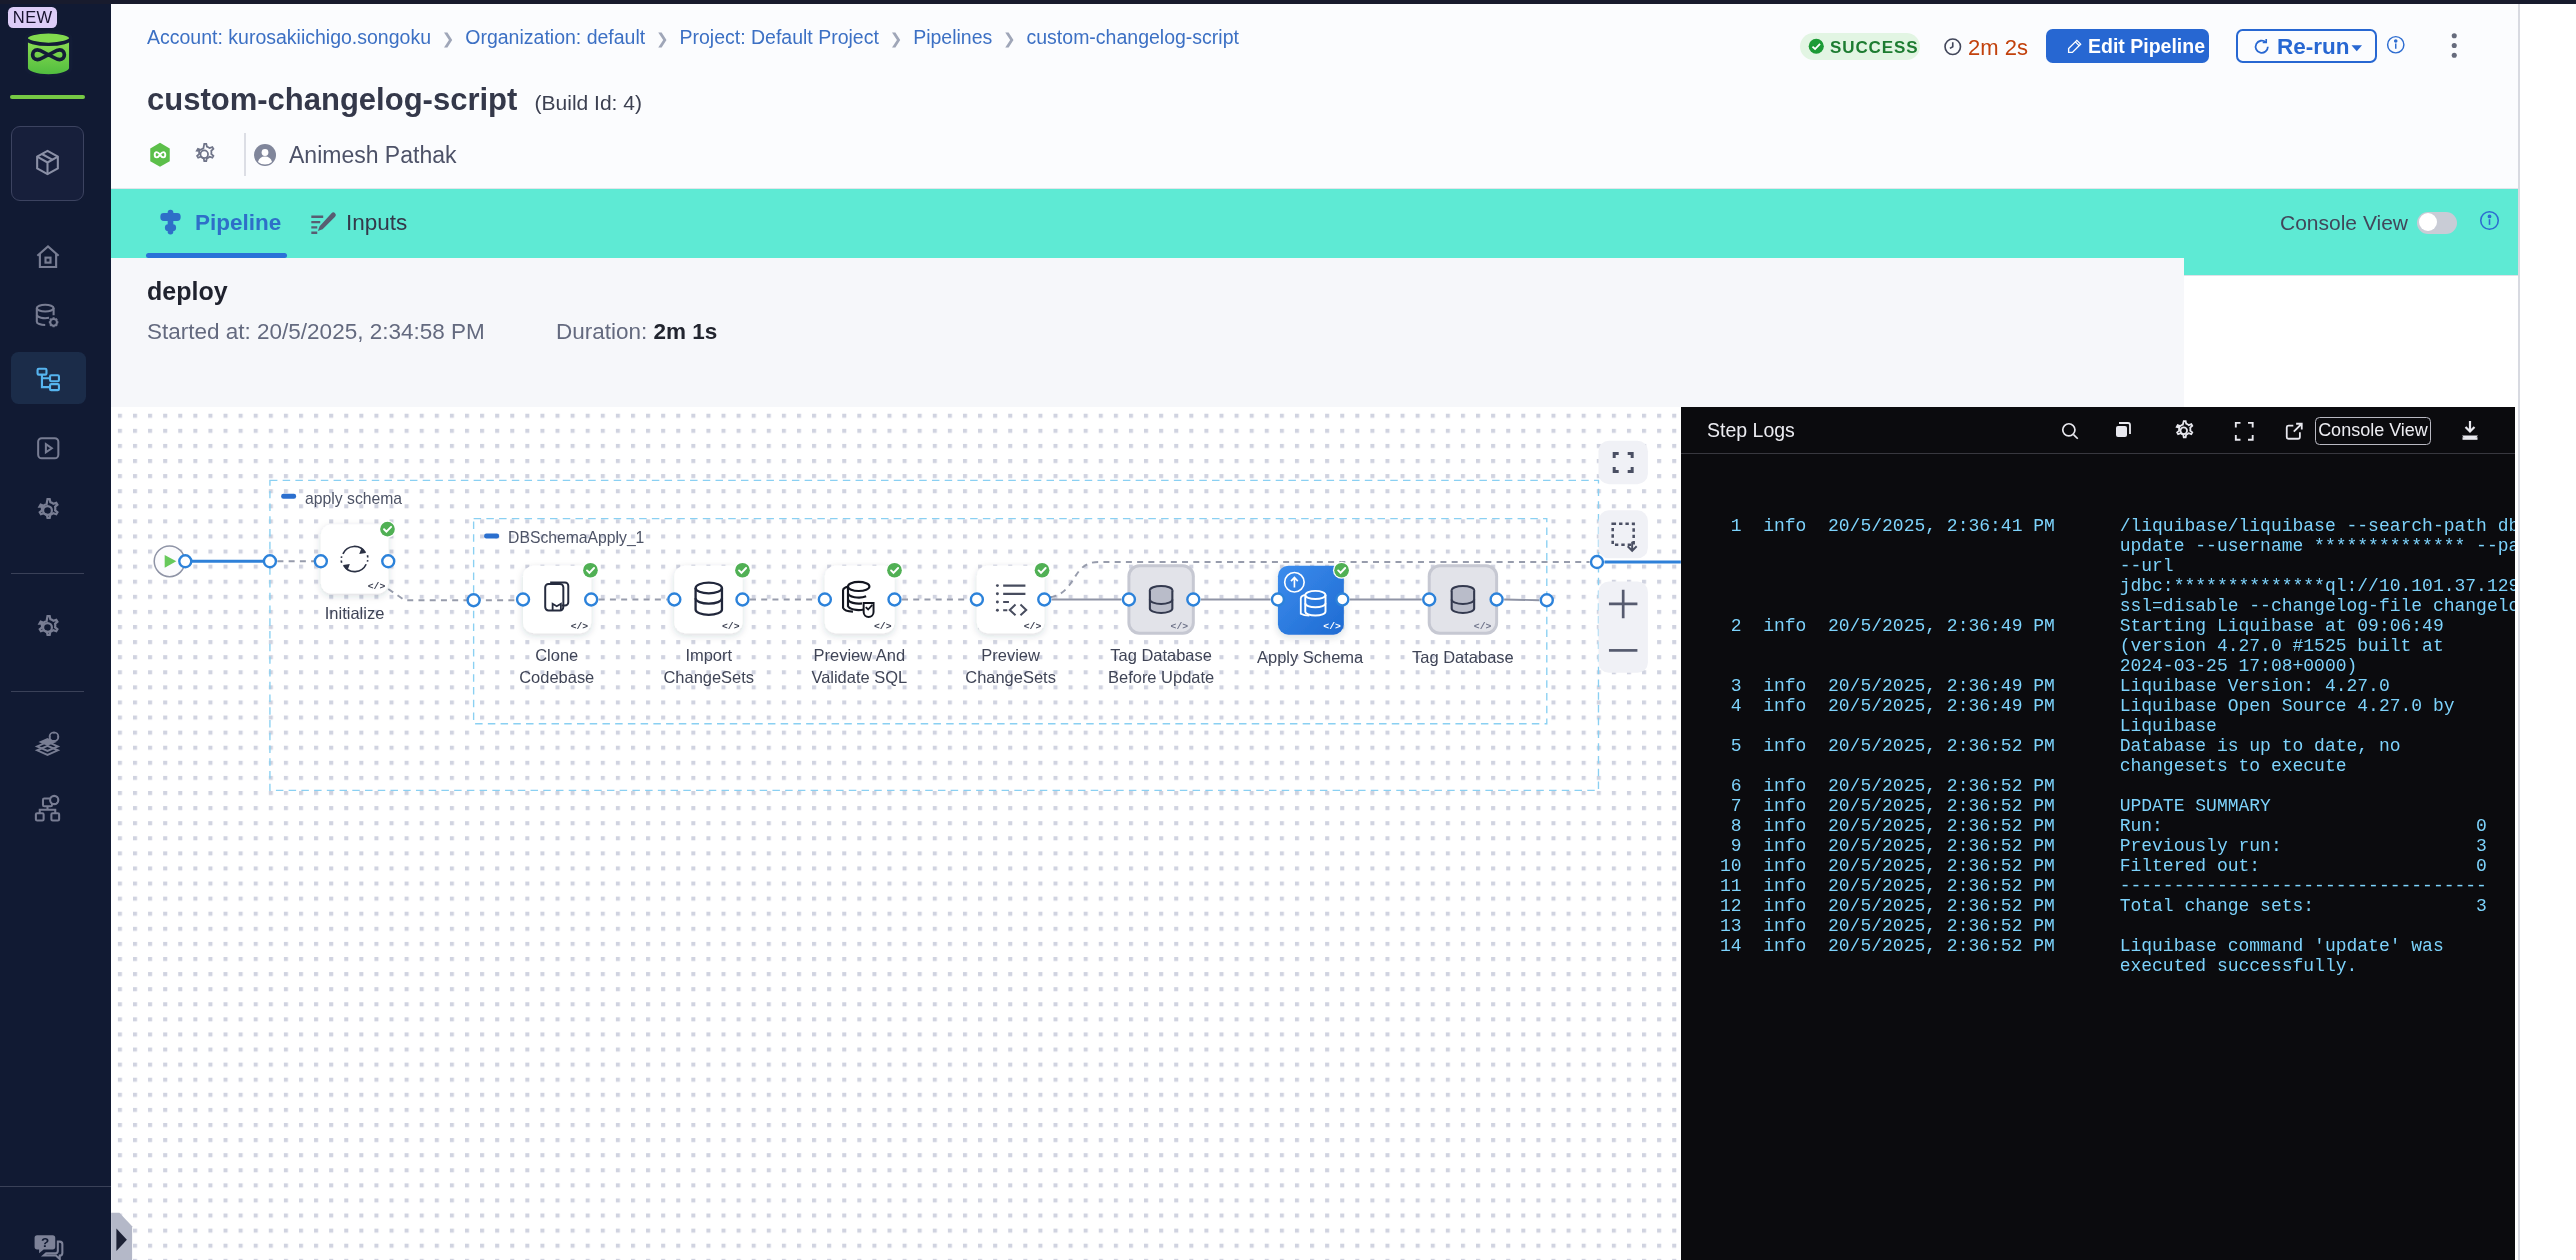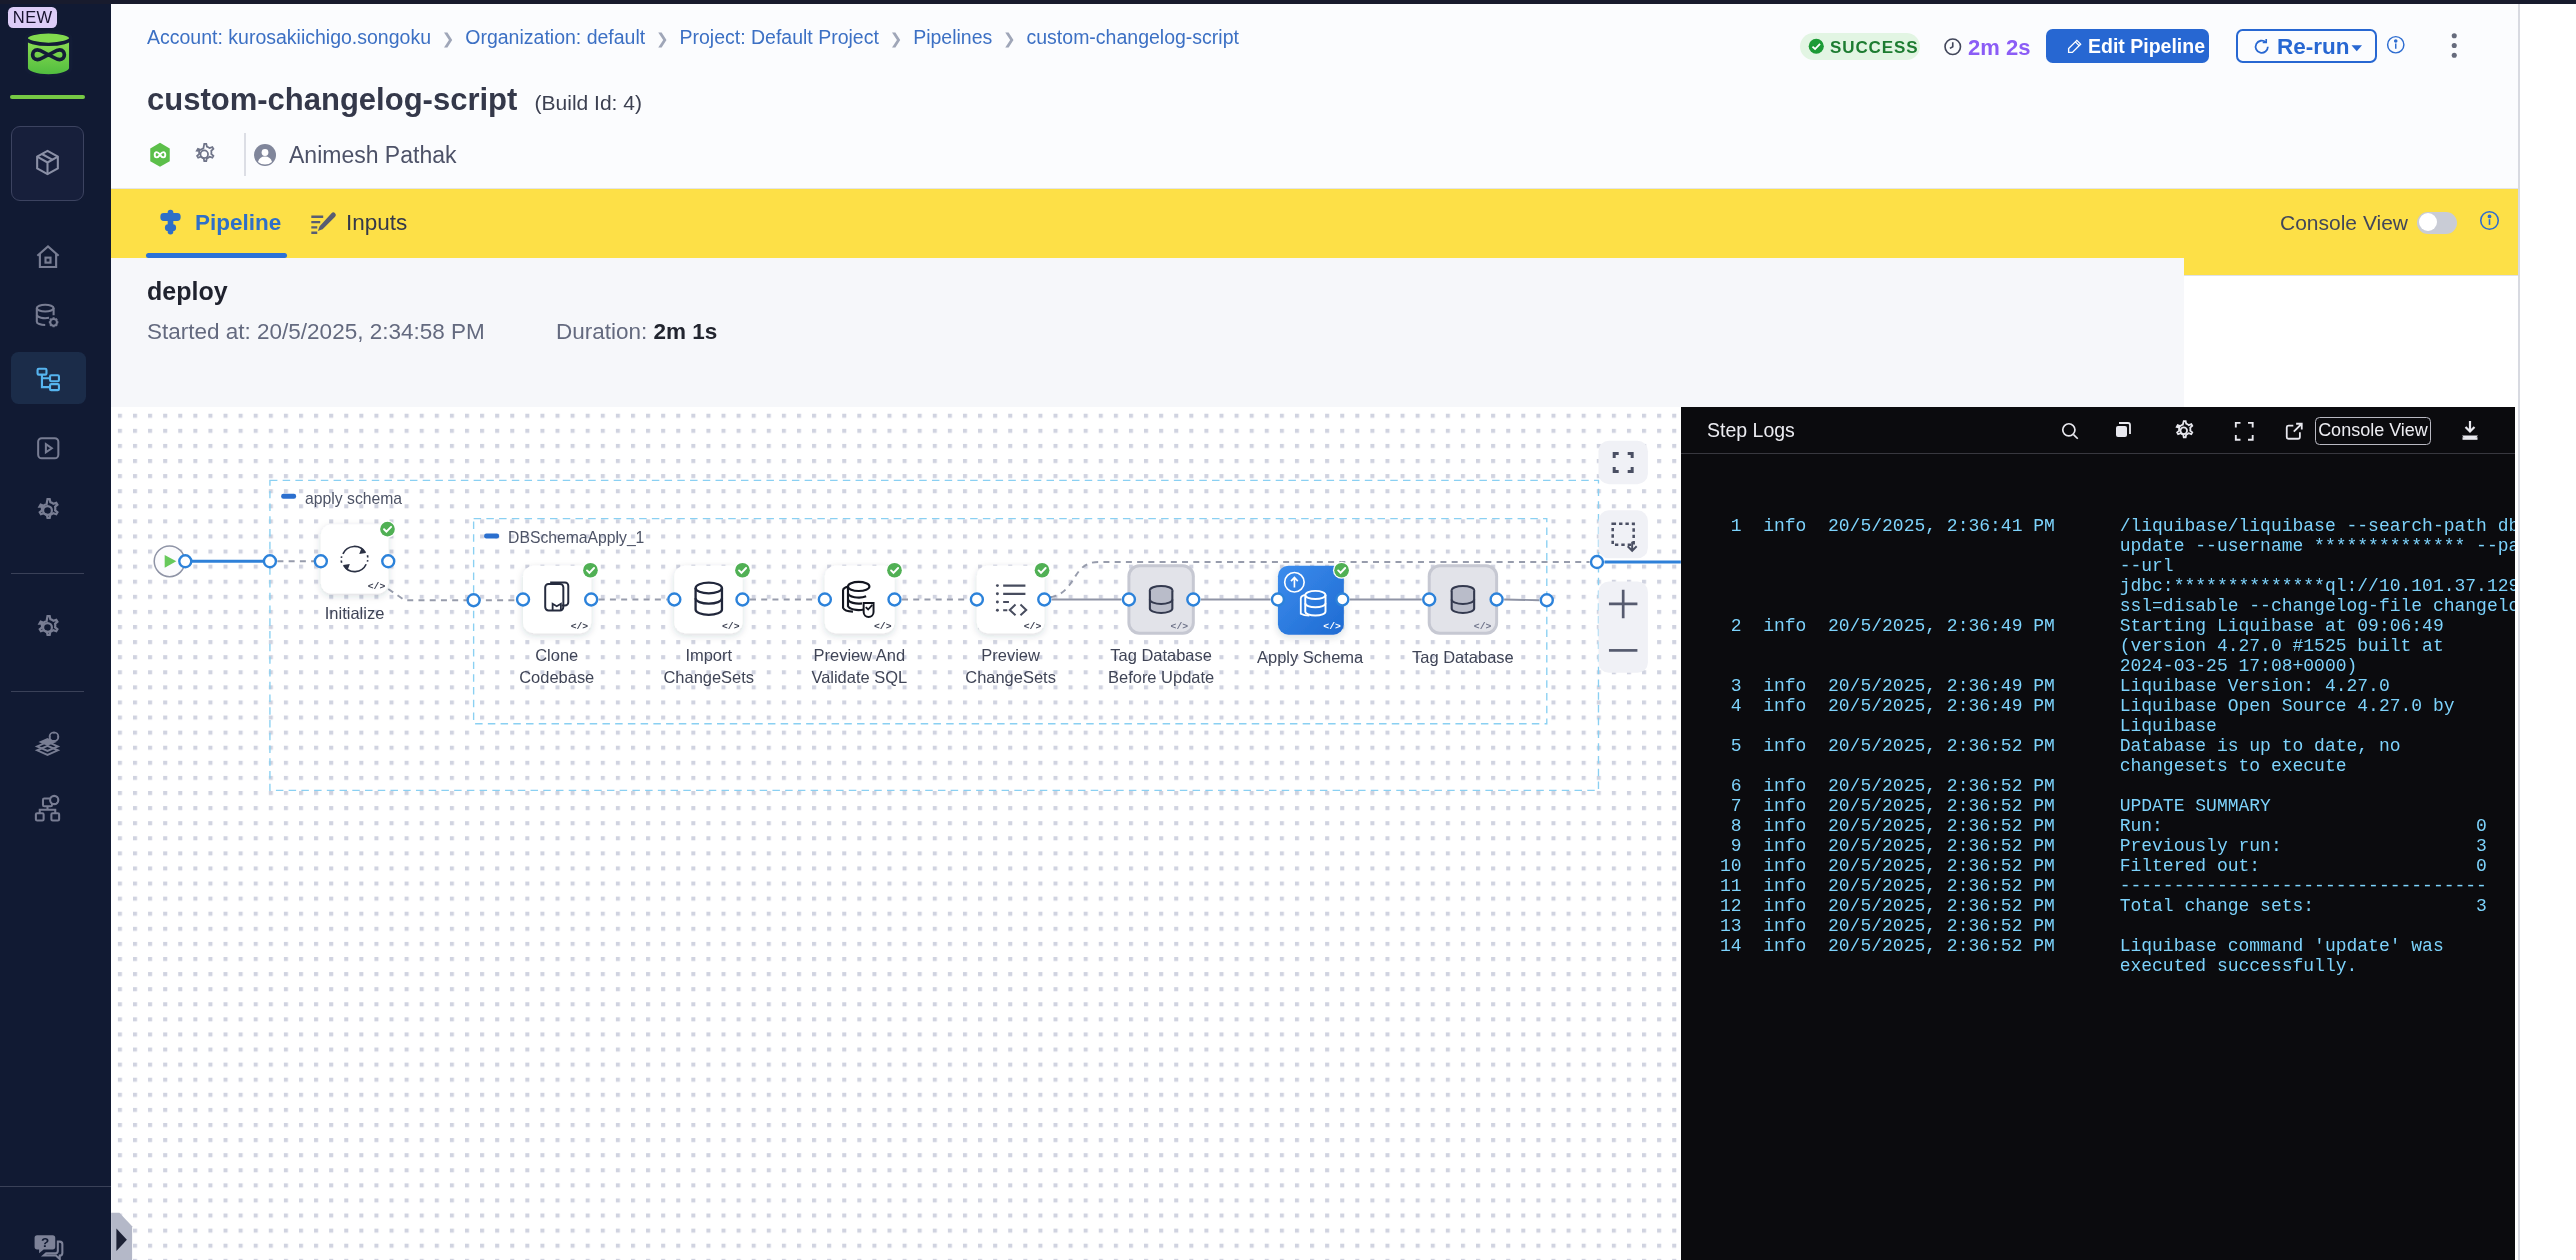--- a/index.html
+++ b/index.html
@@ -4,21 +4,21 @@
 <style>
   * { margin:0; padding:0; box-sizing:border-box; }
   html,body { width:2576px; height:1260px; overflow:hidden; background:#fff;
     font-family:"Liberation Sans", sans-serif; }
   .abs { position:absolute; }
   #page { position:relative; width:2576px; height:1260px; }
   #topstrip { left:0; top:0; width:2576px; height:3.7px; background:#181b2d; }
   #sidebar { left:0; top:3.7px; width:111px; height:1257px; background:#111a33; }
   #rail { left:2518px; top:3.7px; width:58px; height:1257px; background:#ffffff; border-left:2.2px solid #d8dae1; }
   #header { left:111px; top:3.7px; width:2407px; height:184px; background:#fbfcfe; }
-  #tabrow { left:111px; top:188px; width:2407px; height:88px; background:#fde047; border-top:1.5px solid #e3e5ea; border-bottom:1.5px solid #dfe1e7; }
+  #tabrow { left:111px; top:188px; width:2407px; height:88px; background:#5eead4; border-top:1.5px solid #e3e5ea; border-bottom:1.5px solid #dfe1e7; }
   #stagerow { left:111px; top:258px; width:2073px; height:149px; background:#f6f7fa; }
   #canvas { left:111px; top:407px; width:1570px; height:853px; background:#ffffff; overflow:hidden; }
   #logpanel { left:1681px; top:407px; width:834px; height:853px; background:#0b0b0e; overflow:hidden; }
 </style>
 </head>
 <body>
 <div id="page">
   <div id="topstrip" class="abs"></div>
   <div id="header" class="abs">
     <div class="abs" style="left:36px;top:22.5px;font-size:19.5px;color:#3c70c4;">Account: kurosakiichigo.songoku&nbsp;&nbsp;<span style="color:#9fa6b8;font-size:15px;">❯</span>&nbsp;&nbsp;Organization: default&nbsp;&nbsp;<span style="color:#9fa6b8;font-size:15px;">❯</span>&nbsp;&nbsp;Project: Default Project&nbsp;&nbsp;<span style="color:#9fa6b8;font-size:15px;">❯</span>&nbsp;&nbsp;Pipelines&nbsp;&nbsp;<span style="color:#9fa6b8;font-size:15px;">❯</span>&nbsp;&nbsp;custom-changelog-script</div>
@@ -43,21 +43,21 @@
       <svg style="position:absolute;left:7.5px;top:5.2px;" width="16.5" height="16.5" viewBox="0 0 24 24">
           <circle cx="12" cy="12" r="11" fill="#1c9b36"></circle>
           <path d="M6.5 12.5 L10.3 16 L17.5 8.5" fill="none" stroke="#fff" stroke-width="2.6"></path>
         </svg>
       <div style="position:absolute;left:30px;top:5.2px;font-size:17px;font-weight:bold;color:#1d7c31;letter-spacing:0.9px;">SUCCESS</div>
     </div>
     <svg class="abs" style="left:1832px;top:33px;" width="19.5" height="19.5" viewBox="0 0 24 24" fill="none" stroke="#41465a" stroke-width="2">
         <circle cx="12" cy="12" r="9.5"></circle>
         <path d="M12 6.5 L12 12 L8.5 14"></path>
       </svg>
-    <div class="abs" style="left:1857px;top:31px;font-size:22px;font-weight:bold;color:#8b5cf6;">2m 2s</div>
+    <div class="abs" style="left:1857px;top:31px;font-size:22px;font-weight:normal;color:#c2410c;">2m 2s</div>
     <div class="abs" style="left:1935px;top:25px;width:163px;height:34px;background:#2767d2;border-radius:6.7px;color:#fff;">
       <svg style="position:absolute;left:20px;top:8.2px;" width="18" height="18" viewBox="0 0 24 24" fill="none" stroke="#fff" stroke-width="1.8">
           <path d="M14.5 4.5 L19.5 9.5 L8.5 20.5 L3.5 20.5 L3.5 15.5 Z M12.5 6.5 L17.5 11.5"></path>
         </svg>
       <div style="position:absolute;left:42px;top:6.7px;font-size:19.5px;font-weight:bold;white-space:nowrap;">Edit Pipeline</div>
     </div>
     <div class="abs" style="left:2125px;top:25px;width:141px;height:34px;border:2.2px solid #2767d2;border-radius:6.7px;">
       <svg style="position:absolute;left:13.5px;top:6.7px;" width="19.5" height="19.5" viewBox="0 0 24 24" fill="none" stroke="#2767d2" stroke-width="2.2">
           <path d="M19.5 12 a7.5 7.5 0 1 1 -2.6 -5.7"></path>
           <path d="M17.5 2.5 L17.5 6.8 L13.2 6.8" stroke-width="2" fill="none"></path>

